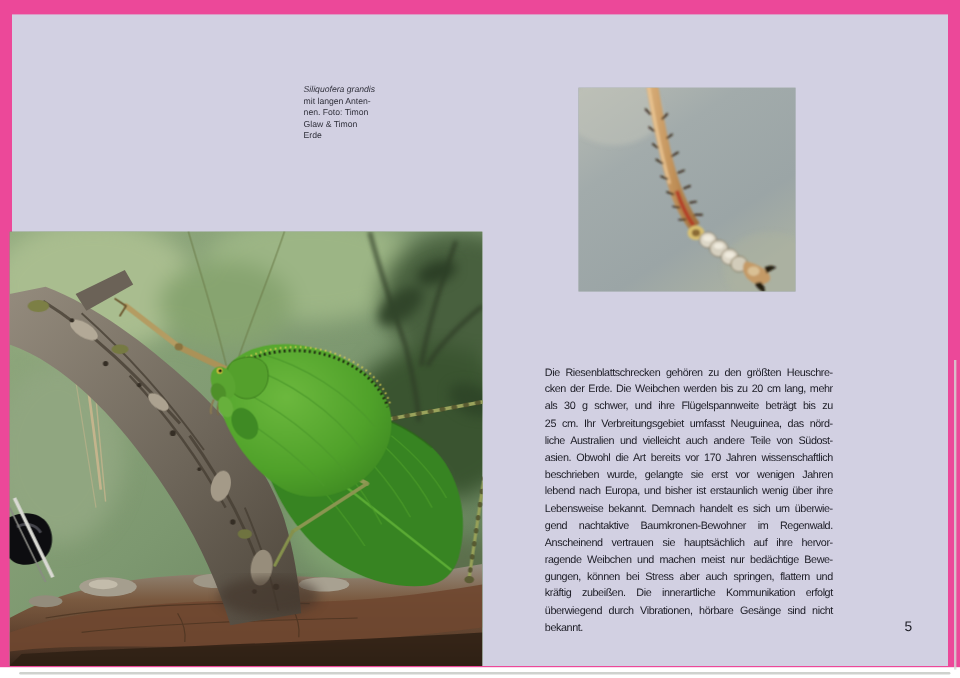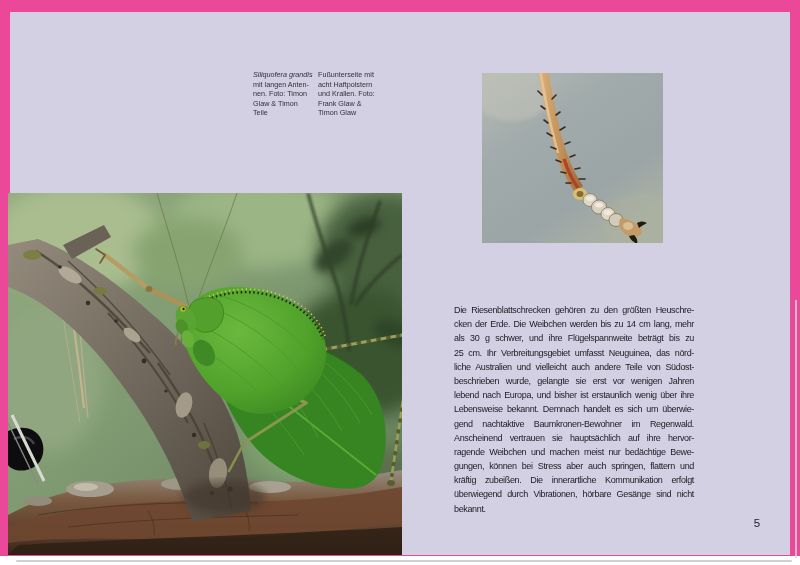--- a/index.html
+++ b/index.html
@@ -69,33 +69,24 @@
 
 <div class="sheet">
   <div class="page"></div>
 
   <div class="caption caption-left">
     <div class="cap-line species">Siliquofera grandis</div>
     <div>
         <div class="cap-line">mit langen Anten-</div>
         <div class="cap-line">nen. Foto: Timon</div>
         <div class="cap-line">Glaw &amp; Timon</div>
-        <div class="cap-line">Teile</div>
+        <div class="cap-line">Erde</div>
       </div>
   </div>
 
-  <div class="caption caption-right">
-    <div>
-        <div class="cap-line">Fußunterseite mit</div>
-        <div class="cap-line">acht Haftpolstern</div>
-        <div class="cap-line">und Krallen. Foto:</div>
-        <div class="cap-line">Frank Glaw &amp;</div>
-        <div class="cap-line">Timon Glaw</div>
-      </div>
-  </div>
 
   <div class="photo-detail" aria-label="Fußunterseite mit acht Haftpolstern und Krallen">
     <svg width="181" height="170" viewBox="0 0 181 170" preserveAspectRatio="none">
       <defs>
         <linearGradient id="dbg" x1="0" y1="0" x2="0.7" y2="1">
           <stop offset="0" stop-color="#b8bcb4"></stop>
           <stop offset="0.35" stop-color="#a2abab"></stop>
           <stop offset="0.75" stop-color="#9ba5a6"></stop>
           <stop offset="1" stop-color="#a9b0a3"></stop>
         </linearGradient>
@@ -348,24 +339,25 @@
         <path d="M170,140 C168,145 167,149 168,152" stroke="#8a7a50" stroke-width="1.6" fill="none"></path>
         <path d="M174,142 C173,147 173,150 174,153" stroke="#7a6a44" stroke-width="1.2" fill="none"></path>
         <ellipse cx="180" cy="146" rx="6" ry="9" fill="#67b03c" transform="rotate(-20 180 146)"></ellipse>
         <ellipse cx="196" cy="160" rx="10" ry="14" fill="#3f8a24" transform="rotate(-30 196 160)"></ellipse>
       </g>
     </svg>
   </div>
 
   <div class="bodytext">
       <div class="bodyline">Die Riesenblattschrecken gehören zu den größten Heuschre-</div>
-      <div class="bodyline">cken der Erde. Die Weibchen werden bis zu 14 cm lang, mehr</div>
+      <div class="bodyline">cken der Erde. Die Weibchen werden bis zu 20 cm lang, mehr</div>
       <div class="bodyline">als 30 g schwer, und ihre Flügelspannweite beträgt bis zu</div>
       <div class="bodyline">25 cm. Ihr Verbreitungsgebiet umfasst Neuguinea, das nörd-</div>
       <div class="bodyline">liche Australien und vielleicht auch andere Teile von Südost-</div>
+      <div class="bodyline">asien. Obwohl die Art bereits vor 170 Jahren wissenschaftlich</div>
       <div class="bodyline">beschrieben wurde, gelangte sie erst vor wenigen Jahren</div>
       <div class="bodyline">lebend nach Europa, und bisher ist erstaunlich wenig über ihre</div>
       <div class="bodyline">Lebensweise bekannt. Demnach handelt es sich um überwie-</div>
       <div class="bodyline">gend nachtaktive Baumkronen-Bewohner im Regenwald.</div>
       <div class="bodyline">Anscheinend vertrauen sie hauptsächlich auf ihre hervor-</div>
       <div class="bodyline">ragende Weibchen und machen meist nur bedächtige Bewe-</div>
       <div class="bodyline">gungen, können bei Stress aber auch springen, flattern und</div>
       <div class="bodyline">kräftig zubeißen. Die innerartliche Kommunikation erfolgt</div>
       <div class="bodyline">überwiegend durch Vibrationen, hörbare Gesänge sind nicht</div>
       <div class="bodyline">bekannt.</div>

